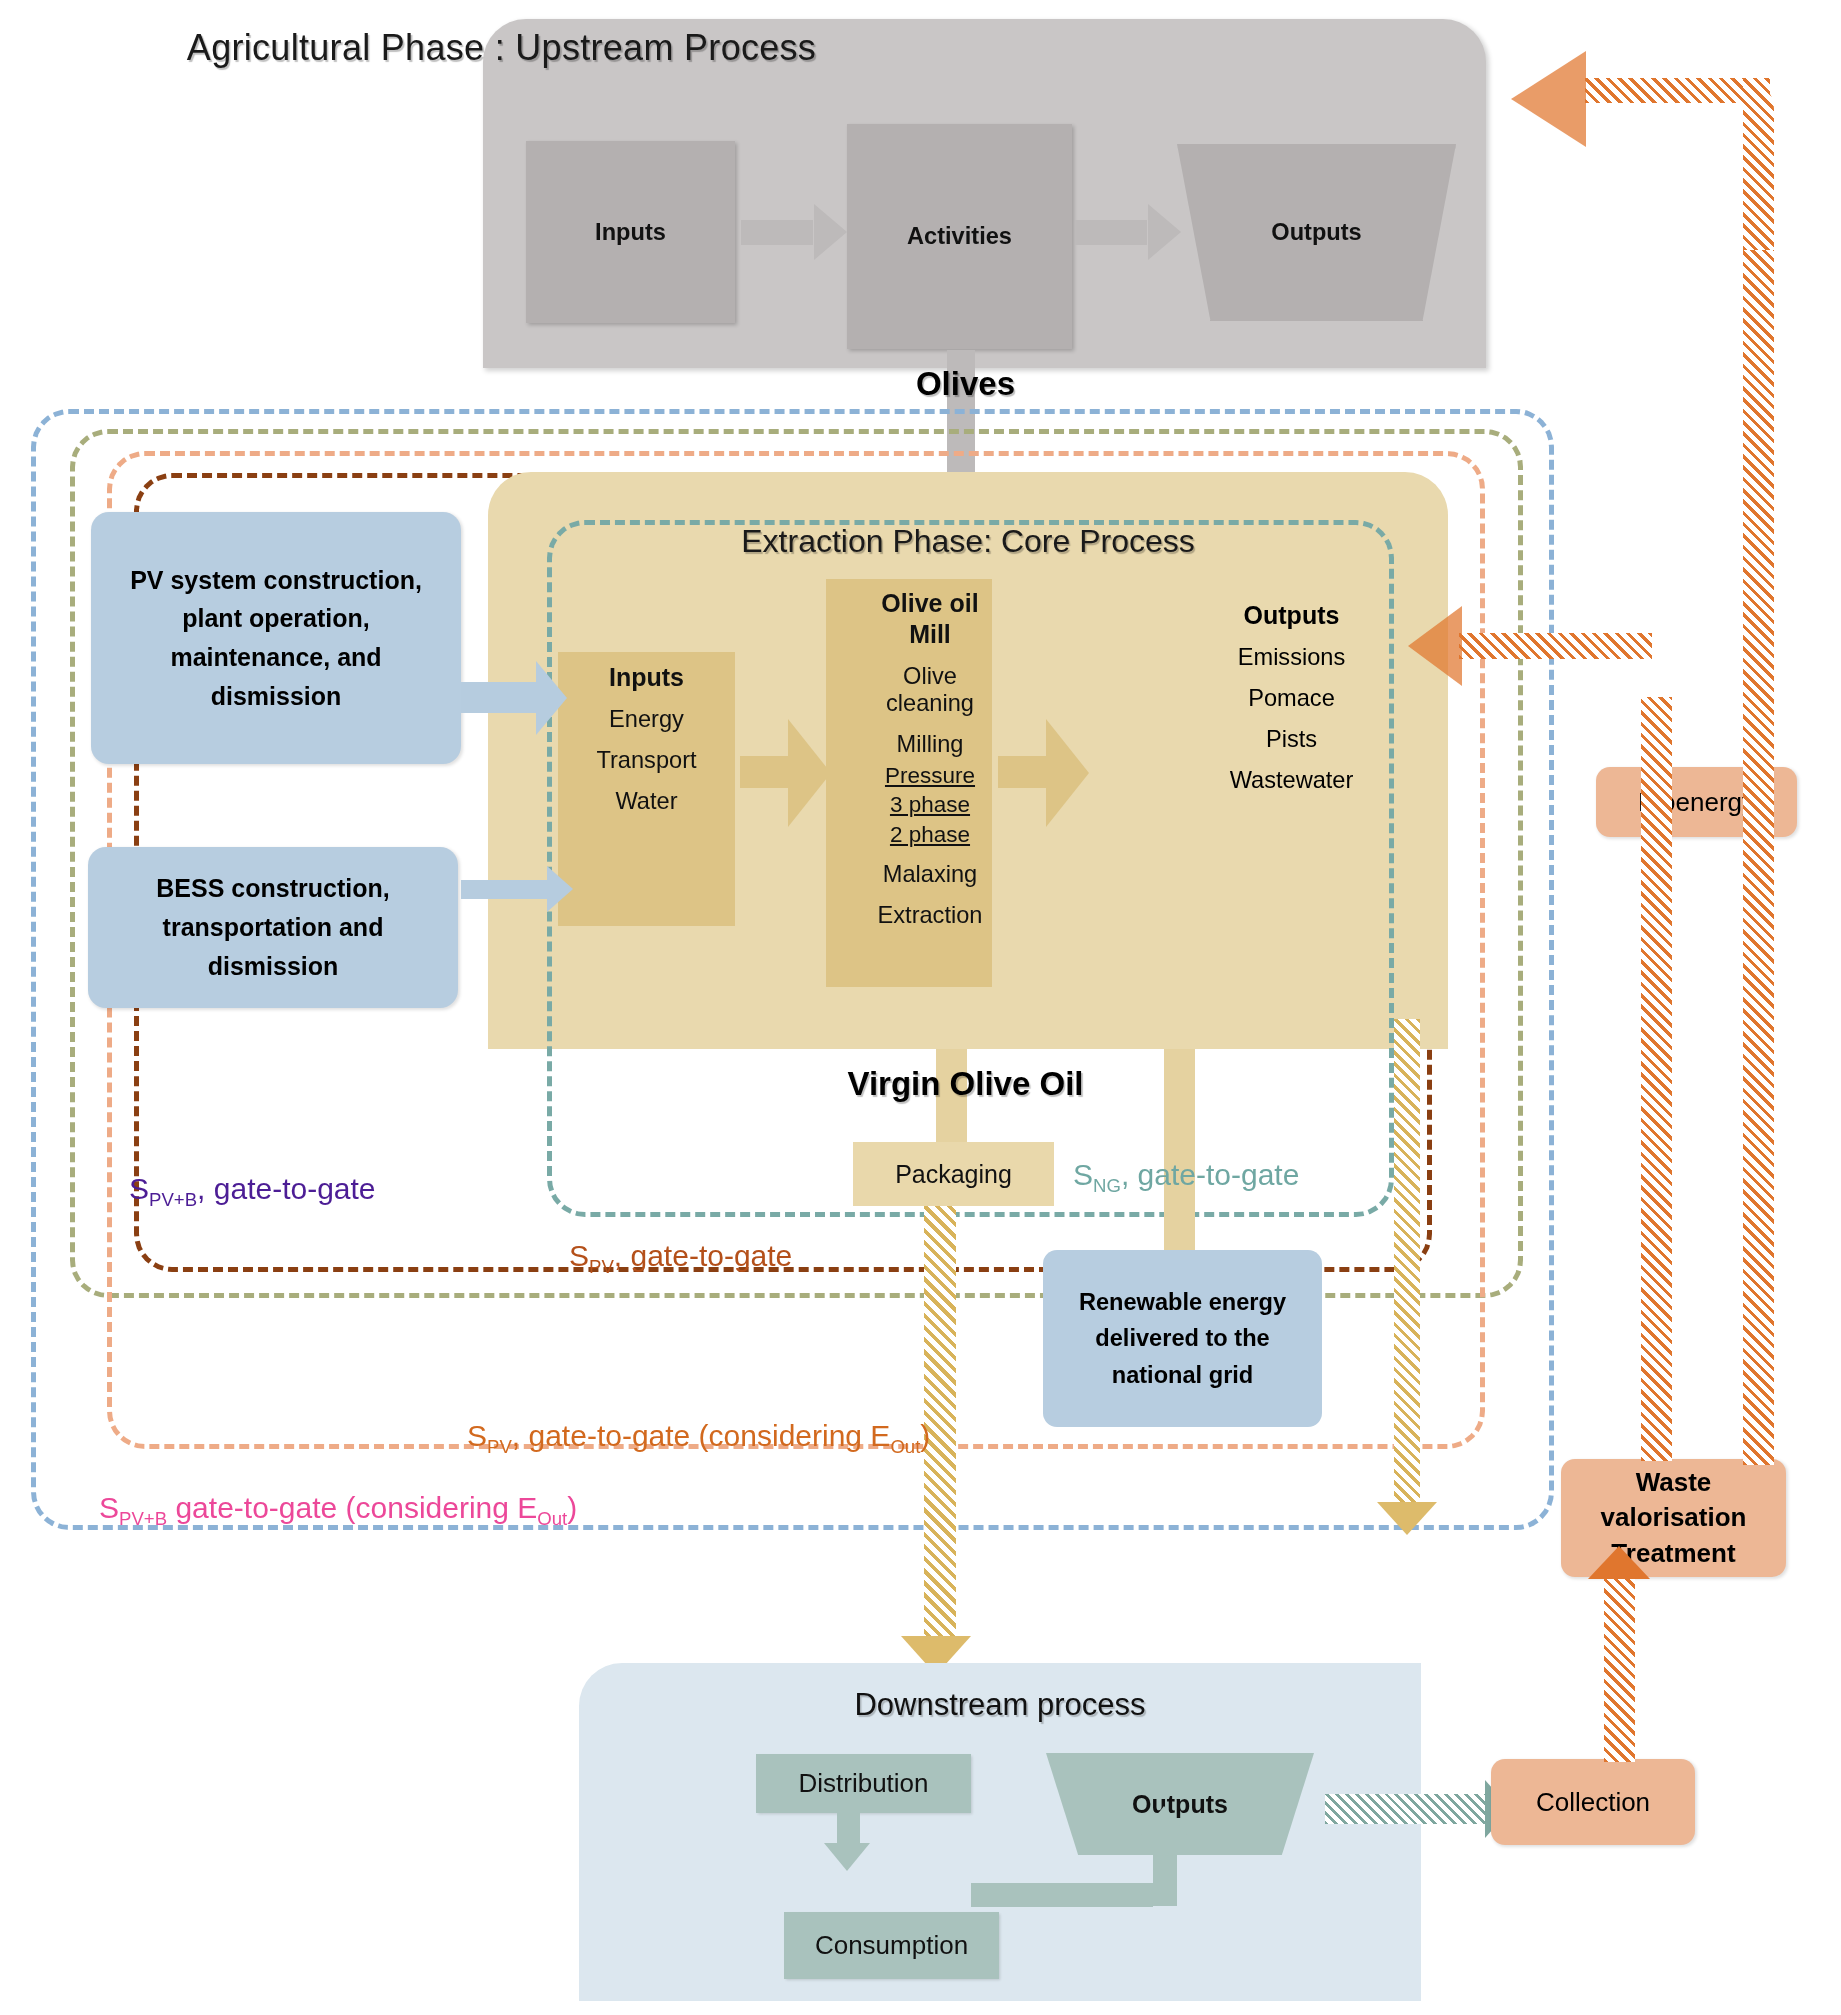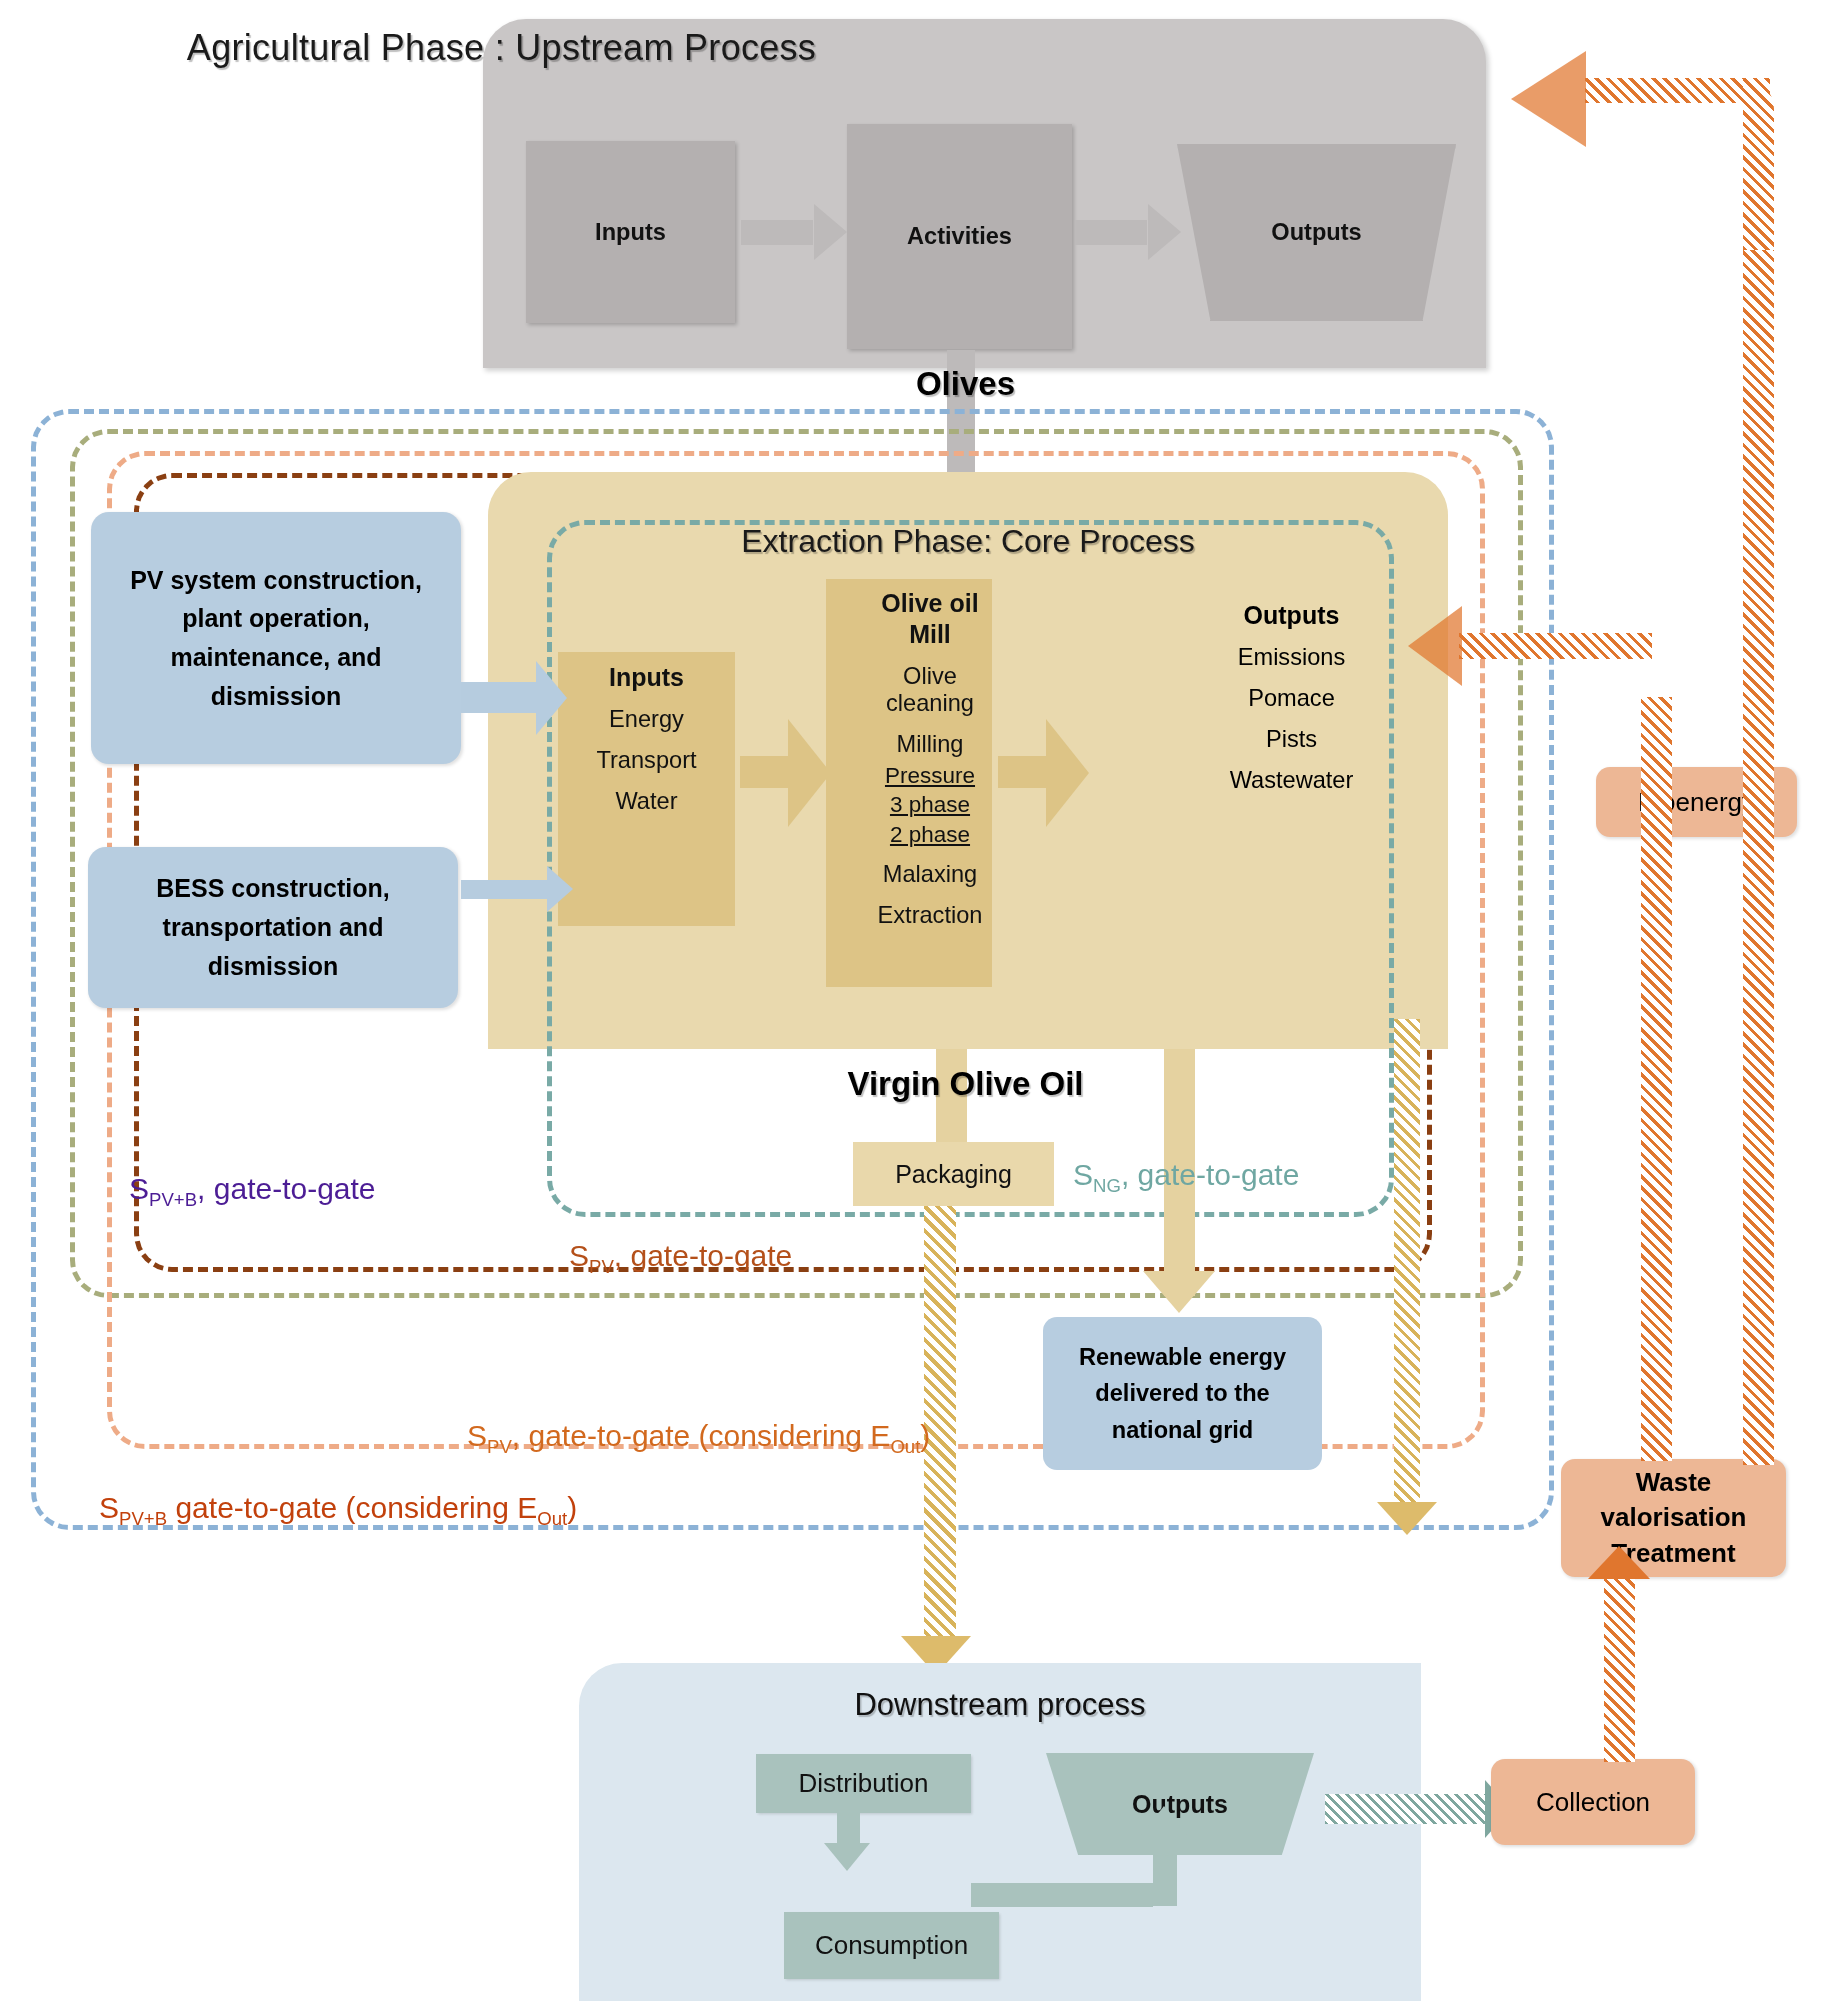--- a/index.html
+++ b/index.html
@@ -127,21 +127,21 @@
     border-left:35px solid transparent;border-right:35px solid transparent;
     border-top:39px solid #ddbb6b;
   }
 
   
   #ren-shaft{ left:1164px; top:1049px; width:31px; height:247px; background:#e5d2a0;}
   #ren-head{ left:1143px; top:1271px; width:0;height:0;
     border-left:36px solid transparent;border-right:36px solid transparent;
     border-top:42px solid #e5d2a0;}
   #renewable-card{
-    left:1043px; top:1317px; width:279px; height:153px;
+    left:1043px; top:1250px; width:279px; height:177px;
     background:#b7cde0; border-radius:14px; color:#000;
     font-size:23.6px; font-weight:bold; text-align:center;
     display:flex; align-items:center; justify-content:center; line-height:1.55;
     padding:5.4px 9.7px;
   }
 
   
   #hatch-right{
     left:1394px; top:1019px; width:26px; height:499px;
     background:repeating-linear-gradient(45deg,#d8b35a 0 3.2px,#ffffff 3.2px 8px);
@@ -152,21 +152,21 @@
     border-top:33px solid #ddbb6b;
   }
 
   
   .bnd-label{ font-size:30px; white-space:nowrap; }
   .bnd-label sub{ font-size:.62em; }
   #lbl-sng   { left:1073px; top:1158px; color:#6fa7a2; }
   #lbl-spv   { left:569px; top:1239px; color:#b4501a; }
   #lbl-spvb  { left:129px;  top:1172px; color:#4c1d95; }
   #lbl-spv-e { left:467px;  top:1419px; color:#d2691e; }
-  #lbl-spvb-e{ left:99px;  top:1491px; color:#c2410c; }
+  #lbl-spvb-e{ left:99px;  top:1491px; color:#ec4899; }
 
   
   #downstream{
     left:579px; top:1663px; width:842px; height:338px;
     background:#dce7ef; border-radius:43px 0 0 0;
   }
   #down-title{ left:579px; top:1687px; width:842px; text-align:center;
     font-size:31px; color:#111; text-shadow:1.6px 1.6px 1.1px rgba(0,0,0,.22);}
   .teal-box{
     background:#a9c2bd; color:#111; font-size:26px;

